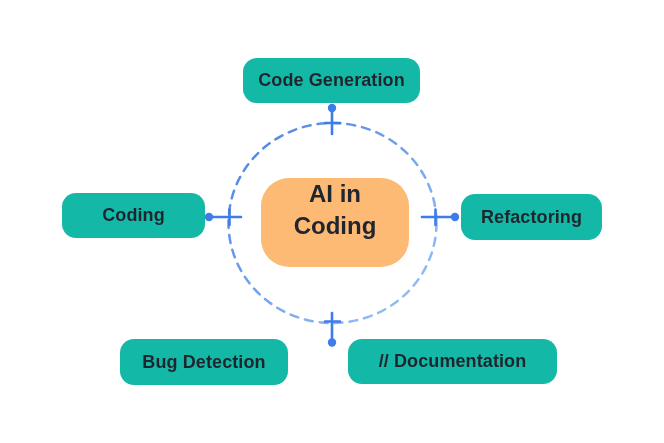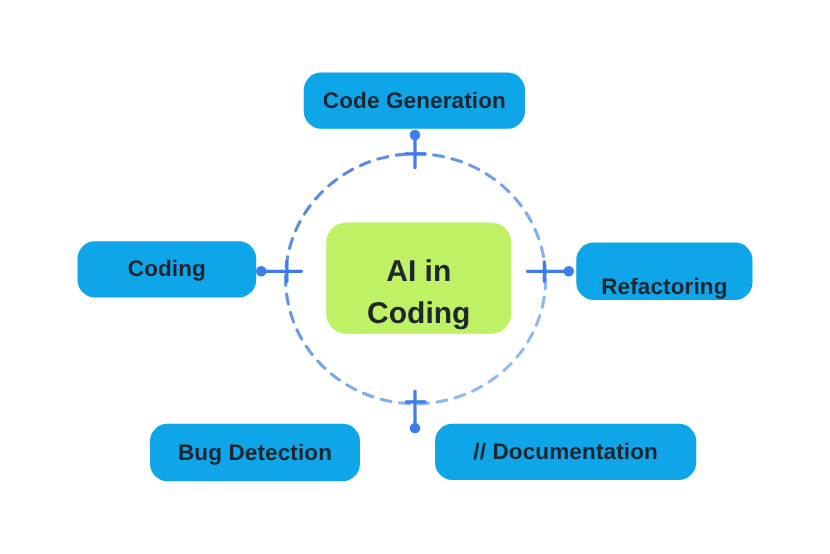--- a/index.html
+++ b/index.html
@@ -20,43 +20,43 @@
     left: 0;
     top: 0;
     width: 664px;
     height: 443px;
   }
   .pill {
     position: absolute;
     display: flex;
     align-items: center;
     justify-content: center;
-    background: #0ea5e9;
+    background: #14b8a6;
     border-radius: 14px;
     color: #1f252e;
     font-size: 18px;
     font-weight: 700;
     letter-spacing: 0.1px;
     white-space: nowrap;
   }
   .pill-code-generation { left: 243px; top: 58px;  width: 177px; height: 45px; }
   .pill-testing         { left: 62px;  top: 193px; width: 143px; height: 45px; }
-  .pill-refactoring     { left: 461px; top: 194px; width: 141px; height: 46px; align-items: flex-end; }
+  .pill-refactoring     { left: 461px; top: 194px; width: 141px; height: 46px; }
   .pill-bug-detection   { left: 120px; top: 339px; width: 168px; height: 46px; }
   .pill-documentation   { left: 348px; top: 339px; width: 209px; height: 45px; }
   .center-box {
     position: absolute;
     left: 261px;
     top: 178px;
     width: 148px;
     height: 89px;
-    background: #bef264;
-    border-radius: 16px;
+    background: #fdba74;
+    border-radius: 28px;
     display: flex;
-    align-items: flex-end;
+    align-items: flex-start;
     justify-content: center;
     text-align: center;
   }
   .center-box span {
     display: block;
     width: 120px;
     color: #20262f;
     font-size: 24px;
     font-weight: 700;
     line-height: 1.35;

